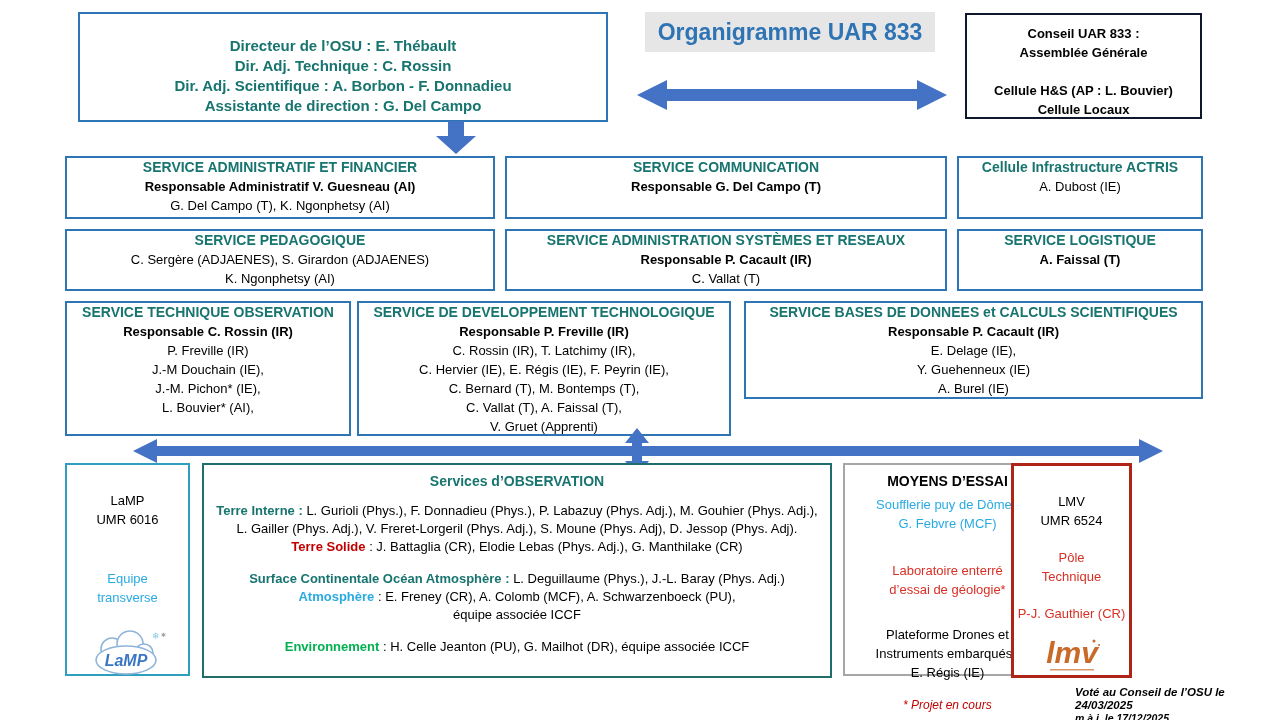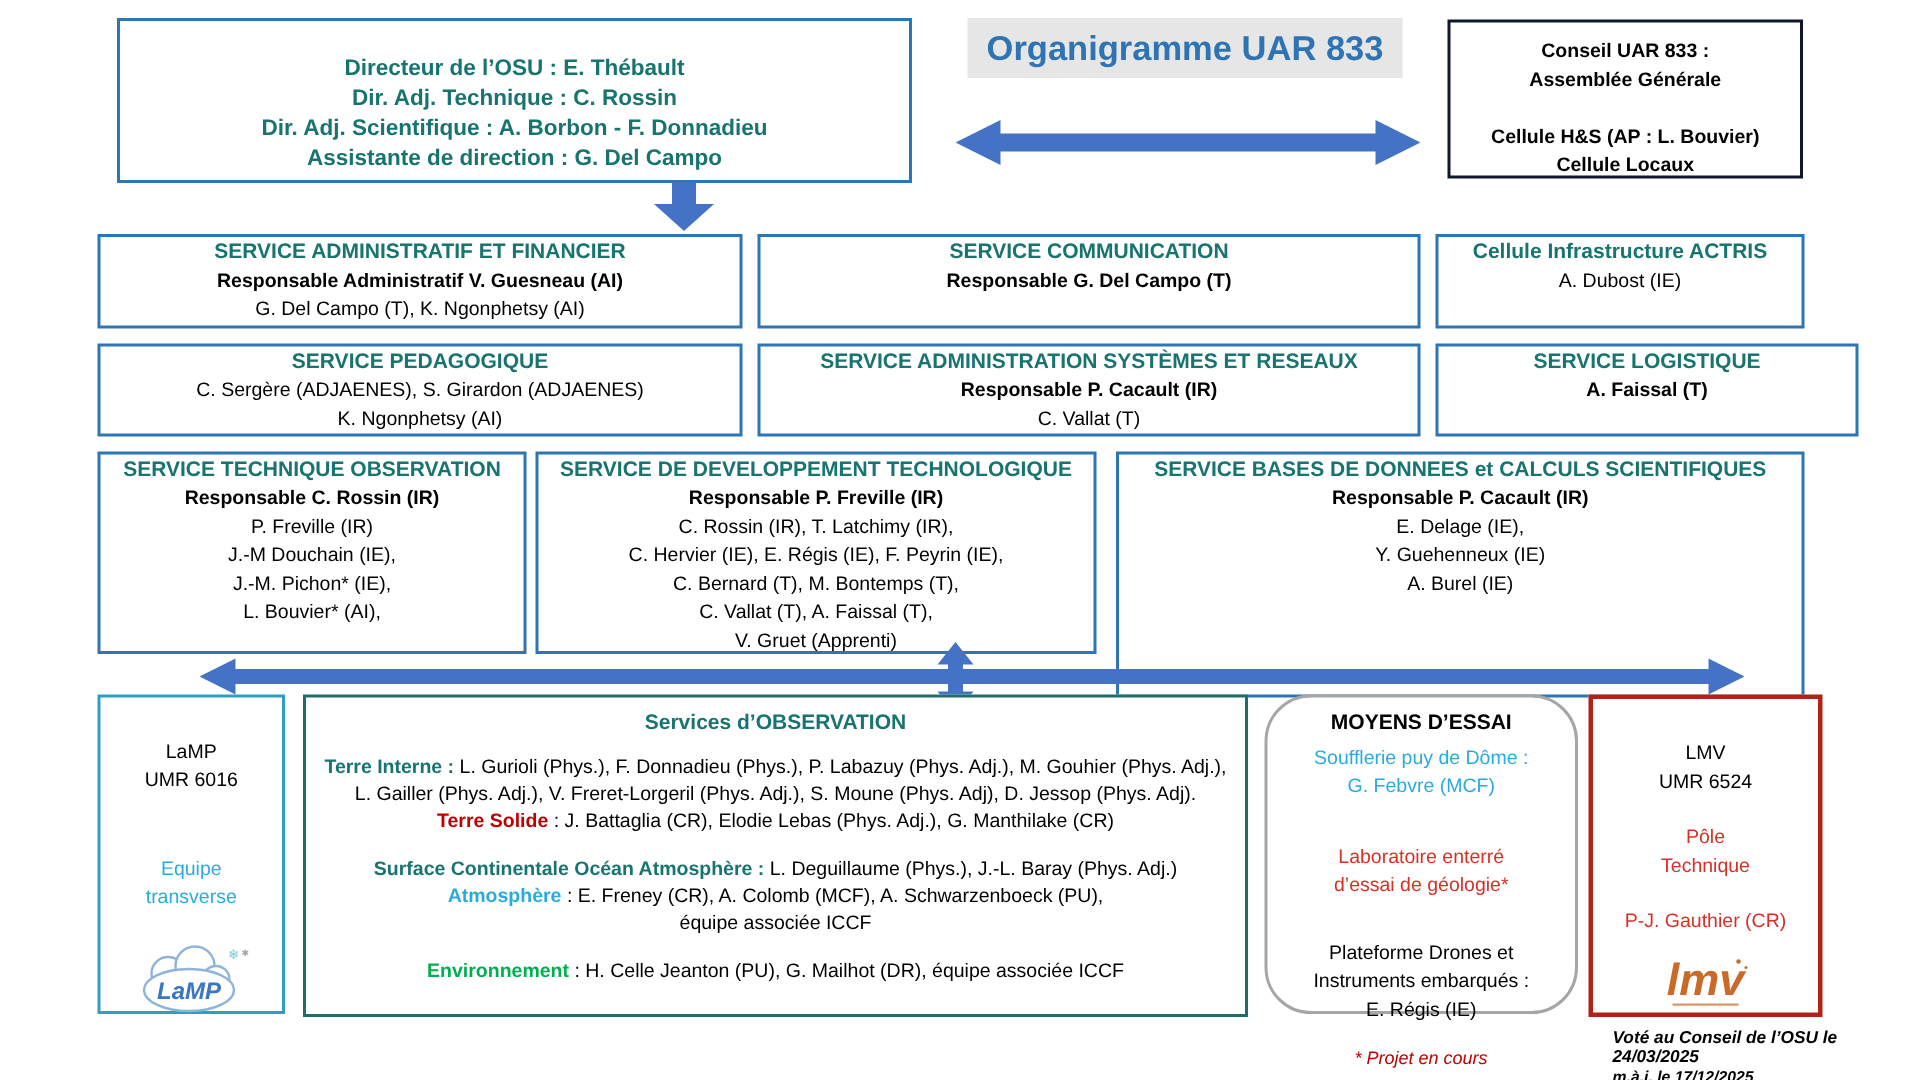--- a/index.html
+++ b/index.html
@@ -26,21 +26,21 @@
     color:#2E74B5;font-size:23px;font-weight:bold;line-height:40px;text-align:center;}
   .conseil-box{font-size:13px;font-weight:bold;line-height:19px;padding-top:9px;}
   .svc{font-size:13px;line-height:19px;padding-top:0;}
   .svc .ttl{font-size:14px;font-weight:bold;color:#17746F;}
   .svc .resp{font-weight:bold;}
   .obs-box{font-size:13px;line-height:18px;padding:7px 8px 0 8px;}
   .obs-box .ttl{font-size:14px;font-weight:bold;color:#17746F;margin-bottom:12px;}
   .obs-line{margin:0;}
   .gap14{margin-top:14px;}
   .side-box{font-size:13px;line-height:19px;padding-top:26px;}
-  .moyens-box{font-size:13px;line-height:19px;padding:7px 6px 0 6px;border-radius:31px;}
+  .moyens-box{font-size:13px;line-height:19px;padding:7px 6px 0 6px;}
   .moyens-box .ttl{font-size:14px;font-weight:bold;color:#000;}
   .arrow{position:absolute;}
   .fn{position:absolute;font-size:12px;}
   .fn-right{position:absolute;font-size:11.5px;font-weight:bold;font-style:italic;line-height:13px;text-align:left;}
   svg text{font-family:"Liberation Sans","DejaVu Sans",sans-serif;}
 </style>
 </head>
 <body>
 
 <div id="canvas">
@@ -87,21 +87,21 @@
   <div class="box b-blue svc" style="left:65px;top:229px;width:430px;height:62px;">
     <div class="ttl">SERVICE PEDAGOGIQUE</div>
     <div>C. Sergère (ADJAENES), S. Girardon (ADJAENES)</div>
     <div>K. Ngonphetsy (AI)</div>
   </div>
   <div class="box b-blue svc" style="left:505px;top:229px;width:442px;height:62px;">
     <div class="ttl">SERVICE ADMINISTRATION SYSTÈMES ET RESEAUX</div>
     <div class="resp">Responsable P. Cacault (IR)</div>
     <div>C. Vallat  (T)</div>
   </div>
-  <div class="box b-blue svc" style="left:957px;top:229px;width:282px;height:62px;">
+  <div class="box b-blue svc" style="left:957px;top:229px;width:246px;height:62px;">
     <div class="ttl">SERVICE LOGISTIQUE</div>
     <div class="resp">A. Faissal (T)</div>
   </div>
 
   <div class="box b-blue svc" style="left:65px;top:301px;width:286px;height:135px;">
     <div class="ttl">SERVICE TECHNIQUE OBSERVATION</div>
     <div class="resp">Responsable C. Rossin (IR)</div>
     <div>P. Freville (IR)</div>
     <div>J.-M Douchain (IE),</div>
     <div>J.-M. Pichon* (IE),</div>
@@ -109,21 +109,21 @@
   </div>
   <div class="box b-blue svc" style="left:357px;top:301px;width:374px;height:135px;">
     <div class="ttl">SERVICE DE DEVELOPPEMENT TECHNOLOGIQUE</div>
     <div class="resp">Responsable P. Freville (IR)</div>
     <div>C. Rossin (IR), T. Latchimy (IR),</div>
     <div>C. Hervier (IE), E. Régis (IE), F. Peyrin (IE),</div>
     <div>C. Bernard (T), M. Bontemps (T),</div>
     <div>C. Vallat (T), A. Faissal (T),</div>
     <div>V. Gruet (Apprenti)</div>
   </div>
-  <div class="box b-blue svc" style="left:744px;top:301px;width:459px;height:164px;">
+  <div class="box b-blue svc" style="left:744px;top:301px;width:459px;height:98px;">
     <div class="ttl">SERVICE BASES DE DONNEES et CALCULS SCIENTIFIQUES</div>
     <div class="resp">Responsable P. Cacault (IR)</div>
     <div>E. Delage (IE),</div>
     <div>Y. Guehenneux (IE)</div>
     <div>A. Burel (IE)</div>
   </div>
 
   <svg class="arrow" style="left:133px;top:438px;" width="1030" height="26" viewBox="0 0 1030 26">
     <path d="M0,13 L24,1 L24,8 L1006,8 L1006,1 L1030,13 L1006,25 L1006,18 L24,18 L24,25 Z" fill="#4472C4"></path>
   </svg>
@@ -179,21 +179,21 @@
     <div class="ttl">MOYENS D’ESSAI</div>
     <div class="lblue" style="margin-top:4px;">Soufflerie puy de Dôme :</div>
     <div class="lblue">G. Febvre (MCF)</div>
     <div class="bred" style="margin-top:28px;">Laboratoire enterré</div>
     <div class="bred">d’essai de géologie*</div>
     <div style="margin-top:26px;">Plateforme Drones et</div>
     <div>Instruments embarqués :</div>
     <div>E. Régis (IE)</div>
   </div>
 
-  <div class="box b-red side-box" style="left:1059px;top:463px;width:156px;height:215px;">
+  <div class="box b-red side-box" style="left:1011px;top:463px;width:121px;height:215px;">
     <div>LMV</div>
     <div>UMR 6524</div>
     <div class="bred" style="margin-top:18px;">Pôle</div>
     <div class="bred">Technique</div>
     <div class="bred" style="margin-top:18px;">P-J. Gauthier (CR)</div>
     <svg width="84" height="48" viewBox="0 0 84 48" style="margin-top:8px;">
       <text x="42" y="32" text-anchor="middle" font-size="30" font-weight="bold" font-style="italic" fill="#C96A28">lmv</text>
       <rect x="20" y="38" width="44" height="1.5" fill="#C96A28" opacity="0.7"></rect>
       <circle cx="64" cy="10" r="1.5" fill="#C96A28"></circle>
       <circle cx="69" cy="14" r="1" fill="#C96A28"></circle>

